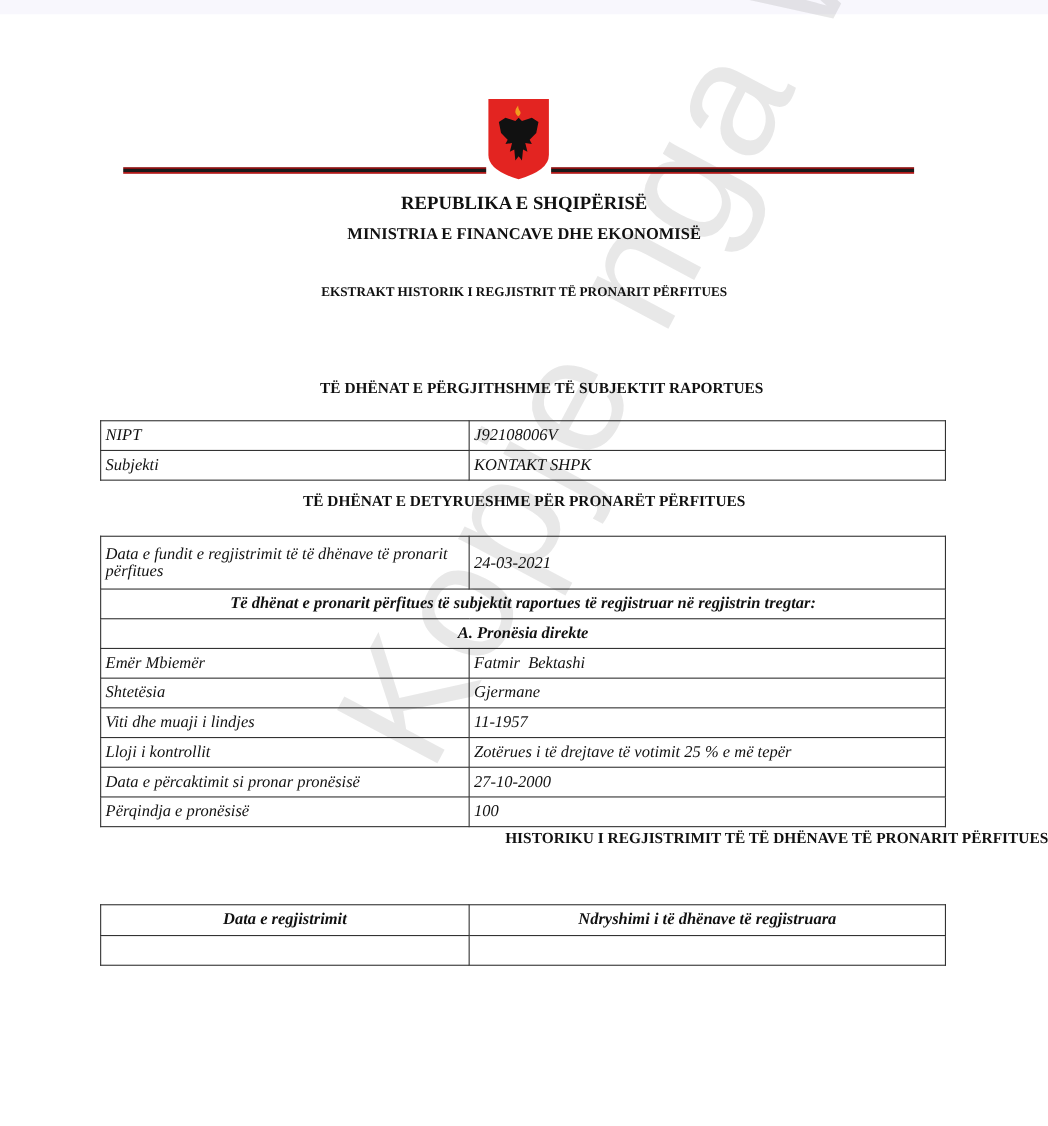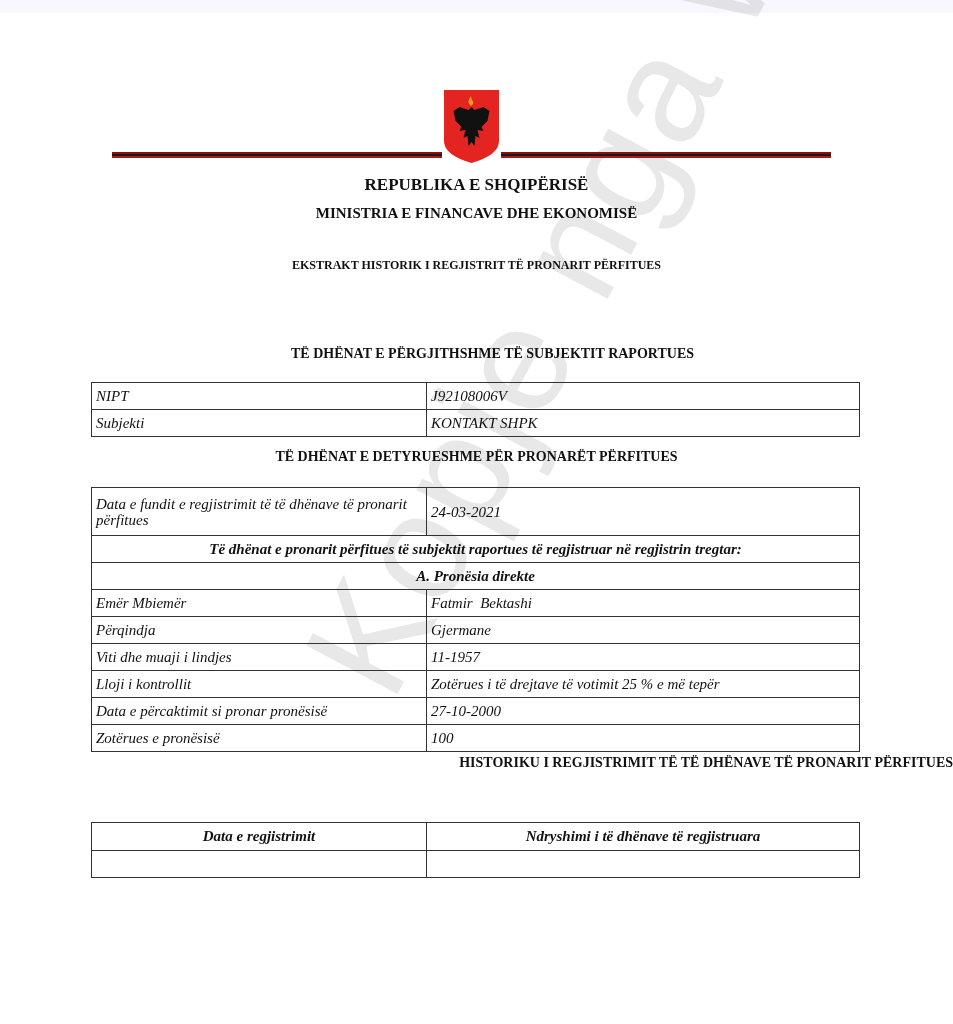--- a/index.html
+++ b/index.html
@@ -81,37 +81,37 @@
     <td colspan="2" class="center">Të dhënat e pronarit përfitues të subjektit raportues të regjistruar në regjistrin tregtar:</td>
   </tr>
   <tr>
     <td colspan="2" class="center">A. Pronësia direkte</td>
   </tr>
   <tr>
     <td class="k">Emër Mbiemër</td>
     <td style="white-space:pre">Fatmir  Bektashi</td>
   </tr>
   <tr>
-    <td class="k">Përqindja</td>
+    <td class="k">Shtetësia</td>
     <td>Gjermane</td>
   </tr>
   <tr>
     <td class="k">Viti dhe muaji i lindjes</td>
     <td>11-1957</td>
   </tr>
   <tr>
     <td class="k">Lloji i kontrollit</td>
     <td>Zotërues i të drejtave të votimit 25 % e më tepër</td>
   </tr>
   <tr>
     <td class="k">Data e përcaktimit si pronar pronësisë</td>
     <td>27-10-2000</td>
   </tr>
   <tr>
-    <td class="k">Zotërues e pronësisë</td>
+    <td class="k">Përqindja e pronësisë</td>
     <td>100</td>
   </tr>
 </tbody>
   </table>
 
 <div class="hdr sec s3">HISTORIKU I REGJISTRIMIT TË TË DHËNAVE TË PRONARIT PËRFITUES</div>
 <table class="t3">
   <tbody>
       <tr>
     <th class="k" style="width:326px">Data e regjistrimit</th>

